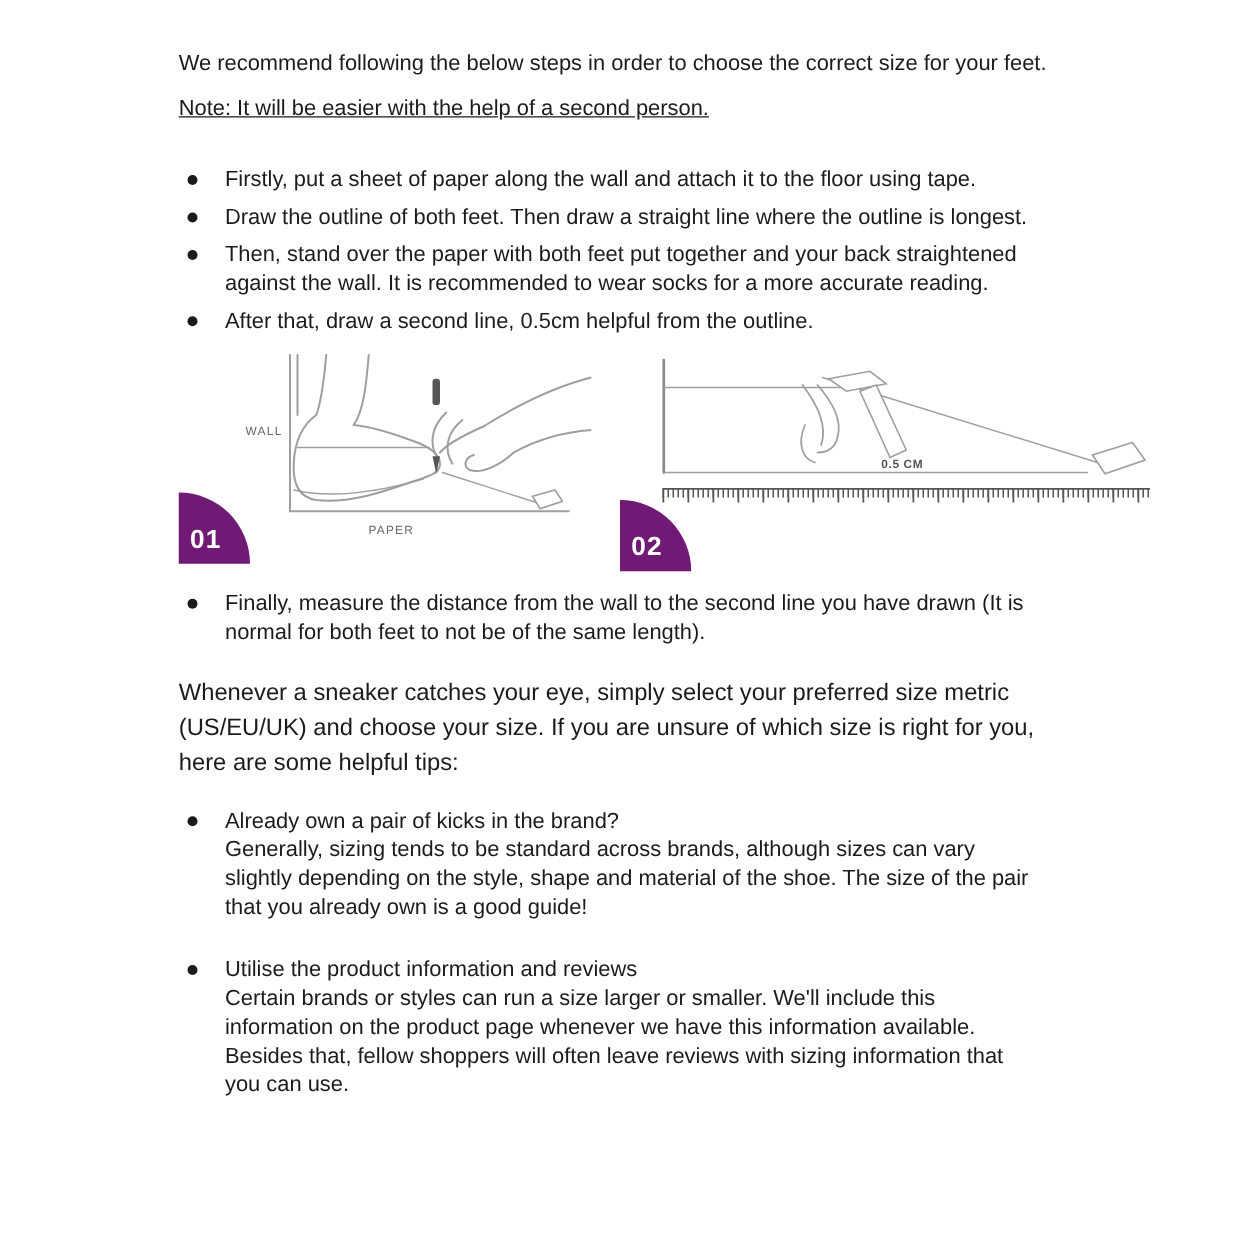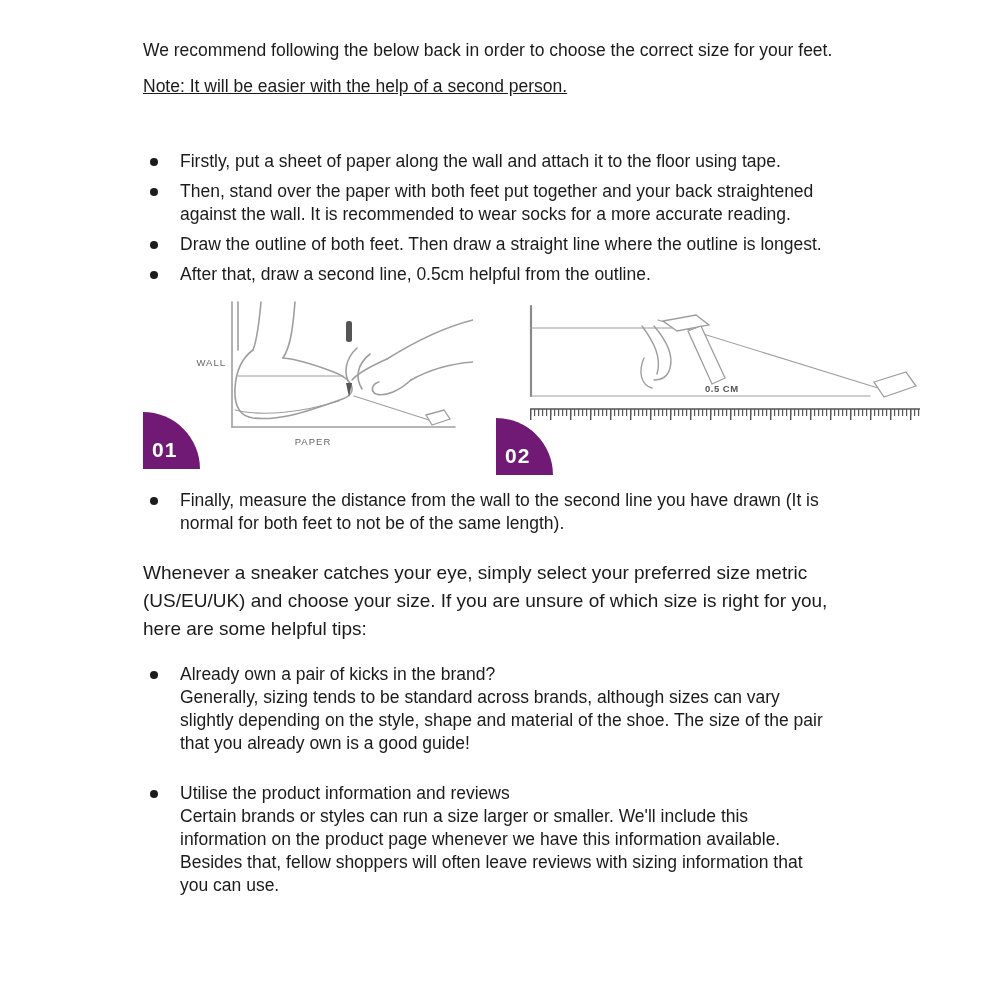--- a/index.html
+++ b/index.html
@@ -4,21 +4,21 @@
 <style>
   * { margin:0; padding:0; box-sizing:border-box; }
   html,body { width:1000px; height:1000px; background:#ffffff; overflow:hidden; }
   body { font-family:"Liberation Sans","DejaVu Sans",sans-serif; color:#1b1b1b; }
 
   .page { padding:36px 80px 0 143px; width:1000px; }
 
   .intro-para { font-size:17.5px; line-height:28px; max-width:720px; }
   .note-para  { font-size:17.5px; line-height:23px; margin-top:11px; max-width:720px;text-decoration:underline; }
 
-  ul.steps { list-style:none; margin-top:52px; max-width:718px; }
+  ul.steps { list-style:none; margin-top:34px; max-width:718px; }
   ul.steps li { position:relative; padding-left:37px; font-size:17.5px; line-height:23px; margin-bottom:7px; }
   ul.steps li .dot { position:absolute; left:7px; top:7.5px; width:8px; height:8px; border-radius:50%; background:#1b1b1b; }
 
   .figures { position:relative; height:178px; margin-top:12px; width:800px; }
   .figure { position:absolute; top:0;text-align:center; }
   .figure-1 { left:0; width:330px; height:178px; }
   .figure-2 { left:353px; width:432px; height:178px; }
   .figure svg { display:block; }
 
   .badge { position:absolute; left:0; top:114px; width:57px; height:57px; background:#701a75; border-top-right-radius:100%; }
@@ -35,27 +35,27 @@
   ul.tips li { position:relative; padding-left:37px; font-size:17.5px; line-height:23px; margin-bottom:27px; }
   ul.tips li .dot { position:absolute; left:7px; top:7.5px; width:8px; height:8px; border-radius:50%; background:#1b1b1b; }
 
   .fig-label { font-family:"Liberation Sans",sans-serif; }
 </style>
 </head>
 <body>
 
 <div class="page">
 
-  <p class="intro-para">We recommend following the below back in order to choose the correct size for your feet.</p>
+  <p class="intro-para">We recommend following the below steps in order to choose the correct size for your feet.</p>
   <p class="note-para">Note: It will be easier with the help of a second person.</p>
 
   <ul class="steps">
     <li><span class="dot"></span><span>Firstly, put a sheet of paper along the wall and attach it to the floor using tape.</span></li>
+    <li><span class="dot"></span><span>Draw the outline of both feet. Then draw a straight line where the outline is longest.</span></li>
     <li><span class="dot"></span><span>Then, stand over the paper with both feet put together and your back straightened against the wall. It is recommended to wear socks for a more accurate reading.</span></li>
-    <li><span class="dot"></span><span>Draw the outline of both feet. Then draw a straight line where the outline is longest.</span></li>
     <li><span class="dot"></span><span>After that, draw a second line, 0.5cm helpful from the outline.</span></li>
   </ul>
 
   <div class="figures">
 
     <div class="figure figure-1">
       <svg width="330" height="178" viewBox="0 0 330 178">
         <g fill="none" stroke="#9e9e9e" stroke-width="1.6" stroke-linecap="round">
 
           <line x1="89" y1="4" x2="89" y2="129"></line>

